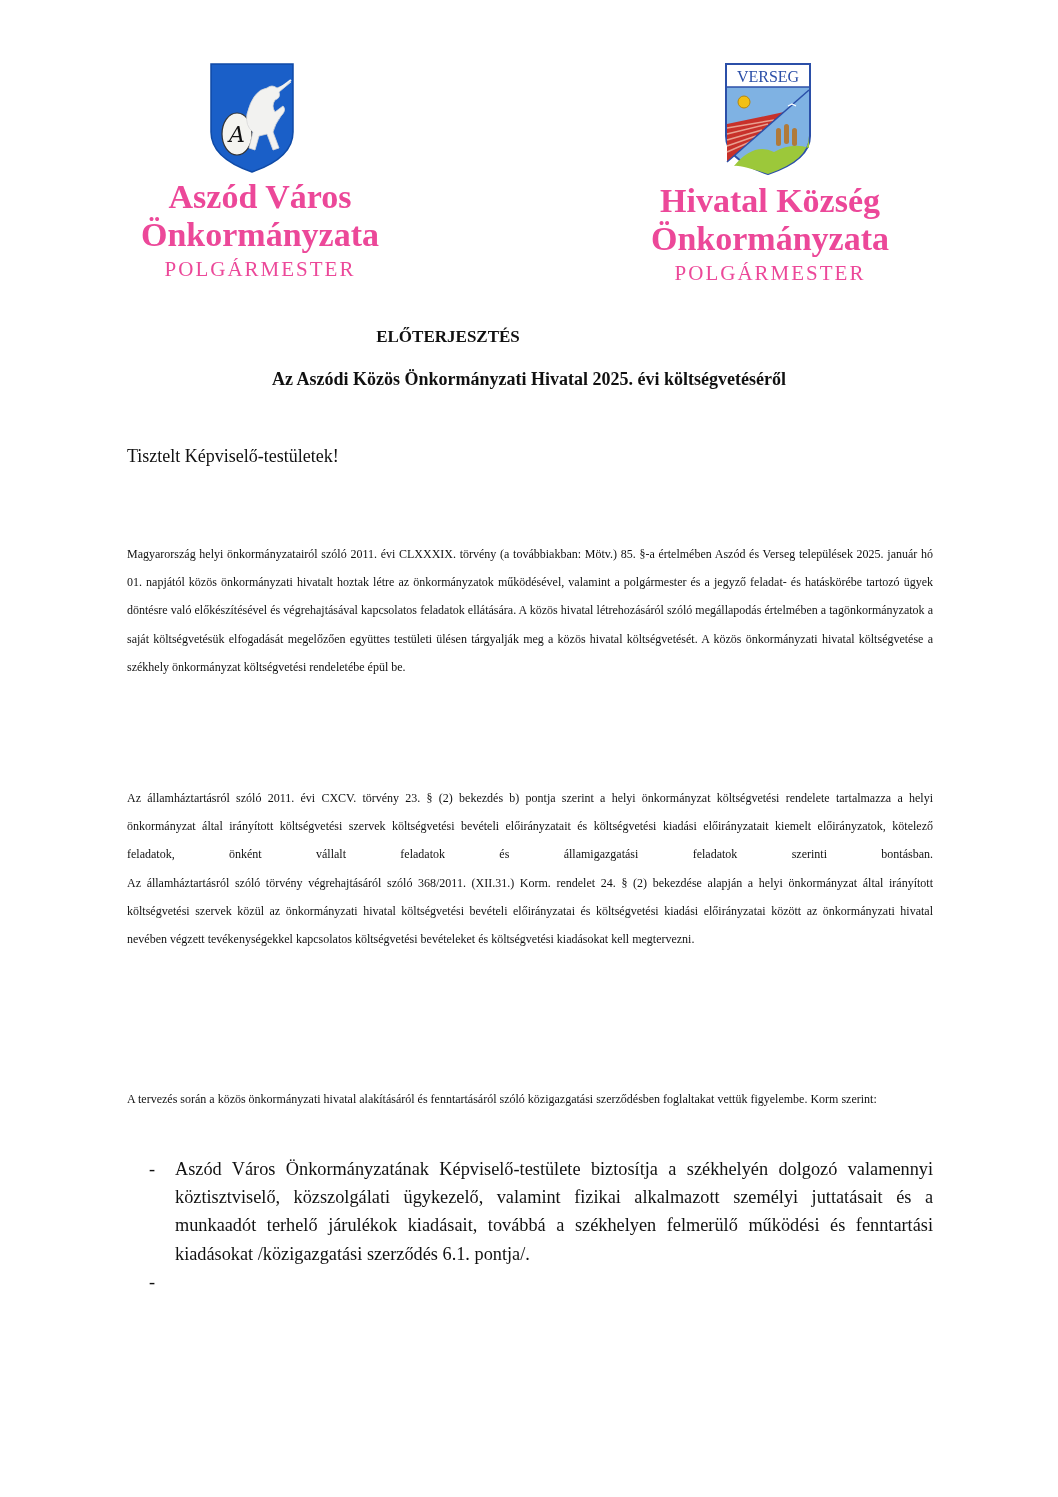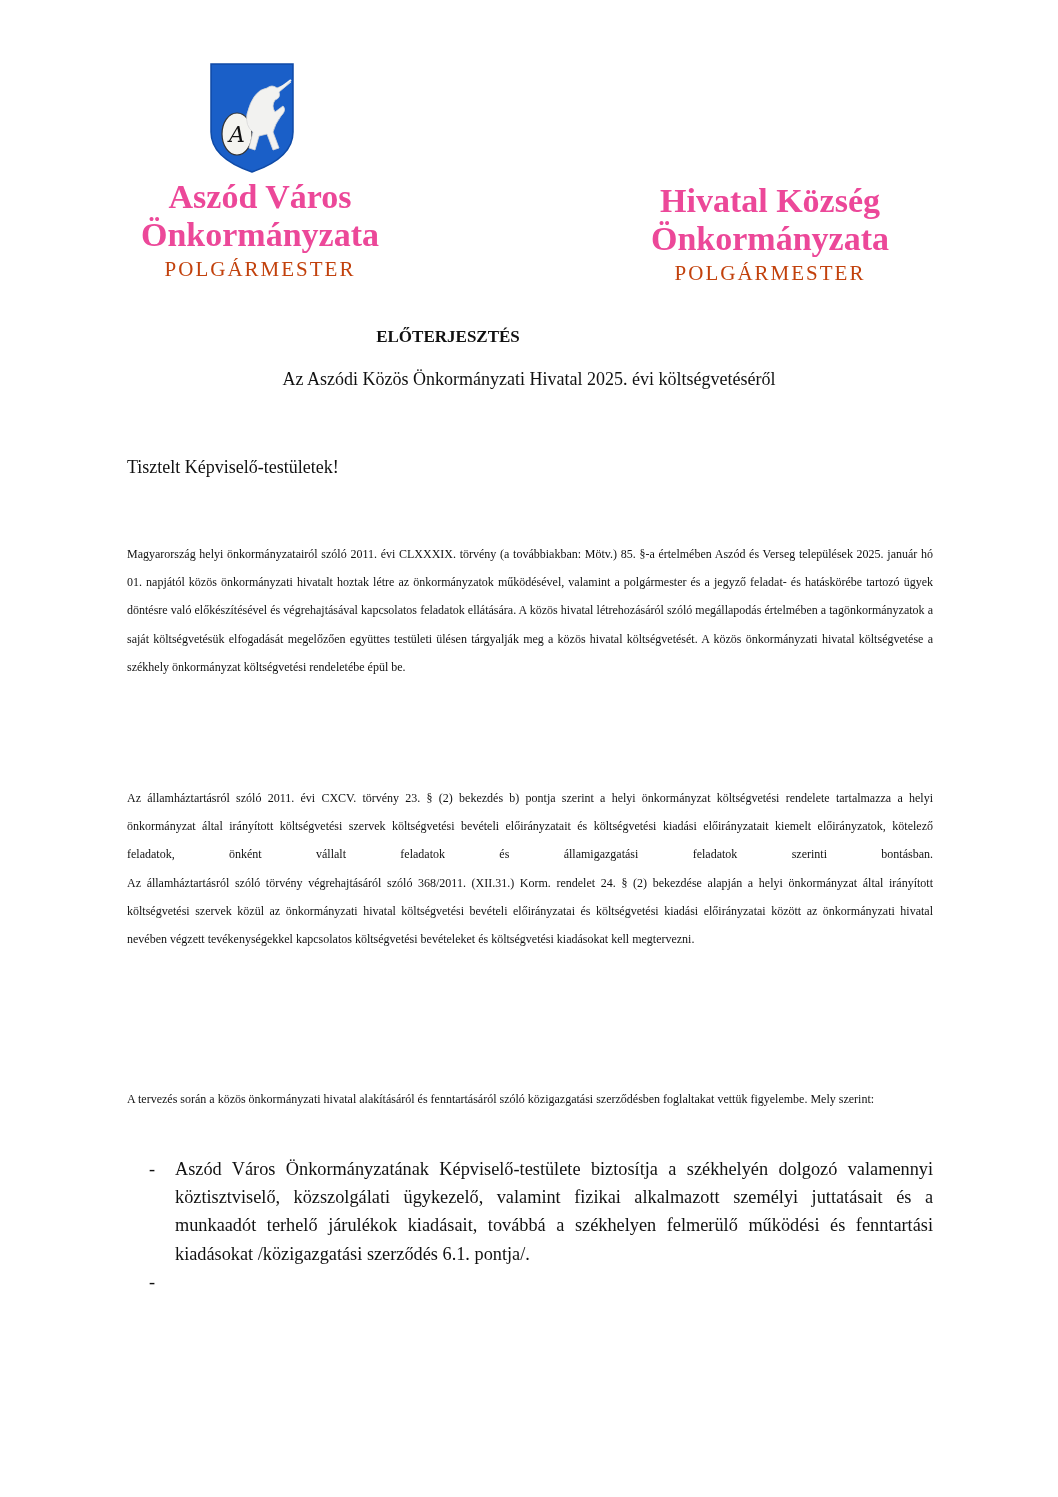--- a/index.html
+++ b/index.html
@@ -8,28 +8,28 @@
   .page { position: absolute; left: 0; top: 0; width: 1058px; height: 1497px; }
 
   .crest { position: absolute; }
   .crest-left { left: 209px; top: 62px; width: 86px; height: 112px; }
   .crest-right { left: 724px; top: 62px; width: 88px; height: 114px; }
 
   .org { position: absolute; text-align: center; font-family: "Liberation Serif", serif; }
   .org-left { left: 120px; width: 280px; top: 178px; }
   .org-right { left: 620px; width: 300px; top: 182px; }
   .org-name { font-weight: bold; font-size: 34px; line-height: 38px; color: #ec4899; }
-  .org-role { font-size: 21px; letter-spacing: 2px; line-height: 26px; margin-top: 2px; color: #c2410c; }
+  .org-role { font-size: 21px; letter-spacing: 2px; line-height: 26px; margin-top: 2px; color: #ec4899; }
 
   .doc-type { position: absolute; left: 0; width: 896px; top: 327px; text-align: center;
               font-family: "Liberation Serif", serif; font-weight: bold; font-size: 17px; }
   .doc-title { position: absolute; left: 0; width: 1058px; top: 369px; text-align: center;
-               font-family: "Liberation Serif", serif; font-weight: normal; font-size: 18px; }
+               font-family: "Liberation Serif", serif; font-weight: bold; font-size: 18px; }
 
-  .salutation { position: absolute; left: 127px; top: 457px; font-family: "Liberation Serif", serif; font-size: 18px; }
+  .salutation { position: absolute; left: 127px; top: 446px; font-family: "Liberation Serif", serif; font-size: 18px; }
 
   .body { position: absolute; left: 127px; width: 806px; font-family: "Liberation Serif", serif;
           font-size: 12px; line-height: 28.2px; text-align: justify; }
   .p1 { top: 540px; }
   .p2 { top: 784px; }
   .p3 { top: 1085px; }
   .body p { margin: 0; }
   .list { position: absolute; left: 127px; width: 806px; top: 1155px; font-family: "Liberation Serif", serif;
           font-size: 18.3px; line-height: 28.2px; text-align: justify; }
   .li { position: relative; padding-left: 48px; margin-bottom: 0; }
@@ -43,20 +43,37 @@
   <div class="crest crest-left">
     <svg width="86" height="112" viewBox="0 0 86 112">
       <path d="M2 2 H84 V70 Q84 96 43 110 Q2 96 2 70 Z" fill="#1a5fc8" stroke="#0f4aa6" stroke-width="1.5"></path>
       <ellipse cx="28" cy="72" rx="15" ry="21" fill="#f4f4f0" stroke="#333" stroke-width="1.2"></ellipse>
       <text x="28" y="80" text-anchor="middle" font-family="DejaVu Serif, serif" font-size="22" font-style="italic" fill="#111">A</text>
       <path d="M38 52 Q44 28 58 26 Q63 22 68 26 L82 20 L70 30 Q72 36 66 38 Q62 44 66 50 L74 44 Q78 48 72 54 Q66 62 64 70 L70 86 L64 88 L58 72 L50 74 L46 88 L40 86 L44 70 Q36 64 38 52 Z" fill="#f2f2f0" stroke="#d8d8d8" stroke-width="0.8"></path>
       <path d="M66 30 L82 18" stroke="#f2f2f0" stroke-width="2"></path>
     </svg>
   </div>
 
+  <div class="crest crest-right">
+    <svg width="88" height="114" viewBox="0 0 88 114">
+      <path d="M2 2 H86 V74 Q86 98 44 112 Q2 98 2 74 Z" fill="#7fb2e3" stroke="#2b4fa8" stroke-width="2"></path>
+      <rect x="3" y="3" width="82" height="22" fill="#ffffff"></rect>
+      <line x1="3" y1="25" x2="85" y2="25" stroke="#2b4fa8" stroke-width="1.5"></line>
+      <text x="44" y="20" text-anchor="middle" font-family="Liberation Serif, serif" font-size="16" fill="#2b4fa8">VERSEG</text>
+      <circle cx="20" cy="40" r="6" fill="#f2c014" stroke="#b8860b" stroke-width="1"></circle>
+      <path d="M3 62 L60 50 L3 100 Z" fill="#c8312a"></path>
+      <path d="M3 66 L50 58 M3 72 L44 62 M3 78 L38 68 M3 84 L32 74 M3 90 L26 80" stroke="#e8a090" stroke-width="1.5"></path>
+      <path d="M3 100 L85 28" stroke="#2b4fa8" stroke-width="1.5"></path>
+      <path d="M10 104 Q30 80 50 90 Q68 80 85 86 V74 Q85 98 44 112 Q14 102 10 104 Z" fill="#9cc83a"></path>
+      <rect x="52" y="66" width="5" height="18" rx="2.5" fill="#b07a3a"></rect>
+      <rect x="60" y="62" width="5" height="20" rx="2.5" fill="#b07a3a"></rect>
+      <rect x="68" y="66" width="5" height="18" rx="2.5" fill="#b07a3a"></rect>
+      <path d="M64 44 l4 -2 l4 2" stroke="#fff" stroke-width="1.2" fill="none"></path>
+    </svg>
+  </div>
 
   <div class="org org-left">
     <div class="org-name">Aszód Város</div>
     <div class="org-name">Önkormányzata</div>
     <div class="org-role">POLGÁRMESTER</div>
   </div>
 
   <div class="org org-right">
     <div class="org-name">Hivatal Község</div>
     <div class="org-name">Önkormányzata</div>
@@ -71,21 +88,21 @@
   <div class="body p1">
     <p>Magyarország helyi önkormányzatairól szóló 2011. évi CLXXXIX. törvény (a továbbiakban: Mötv.) 85. §-a értelmében Aszód és Verseg települések 2025. január hó 01. napjától közös önkormányzati hivatalt hoztak létre az önkormányzatok működésével, valamint a polgármester és a jegyző feladat- és hatáskörébe tartozó ügyek döntésre való előkészítésével és végrehajtásával kapcsolatos feladatok ellátására. A közös hivatal létrehozásáról szóló megállapodás értelmében a tagönkormányzatok a saját költségvetésük elfogadását megelőzően együttes testületi ülésen tárgyalják meg a közös hivatal költségvetését. A közös önkormányzati hivatal költségvetése a székhely önkormányzat költségvetési rendeletébe épül be.</p>
   </div>
 
   <div class="body p2">
     <p style="text-align-last: justify;">Az államháztartásról szóló 2011. évi CXCV. törvény 23. § (2) bekezdés b) pontja szerint a helyi önkormányzat költségvetési rendelete tartalmazza a helyi önkormányzat által irányított költségvetési szervek költségvetési bevételi előirányzatait és költségvetési kiadási előirányzatait kiemelt előirányzatok, kötelező feladatok, önként vállalt feladatok és államigazgatási feladatok szerinti bontásban.</p>
     <p>Az államháztartásról szóló törvény végrehajtásáról szóló 368/2011. (XII.31.) Korm. rendelet 24. § (2) bekezdése alapján a helyi önkormányzat által irányított költségvetési szervek közül az önkormányzati hivatal költségvetési bevételi előirányzatai és költségvetési kiadási előirányzatai között az önkormányzati hivatal nevében végzett tevékenységekkel kapcsolatos költségvetési bevételeket és költségvetési kiadásokat kell megtervezni.</p>
   </div>
 
   <div class="body p3">
-    <p>A tervezés során a közös önkormányzati hivatal alakításáról és fenntartásáról szóló közigazgatási szerződésben foglaltakat vettük figyelembe. Mely szerint:</p>
+    <p>A tervezés során a közös önkormányzati hivatal alakításáról és fenntartásáról szóló közigazgatási szerződésben foglaltakat vettük figyelembe. Korm szerint:</p>
   </div>
 
   <div class="list">
     <div class="li">
       <span class="dash">-</span>
       <span>Aszód Város Önkormányzatának Képviselő-testülete biztosítja a székhelyén dolgozó valamennyi köztisztviselő, közszolgálati ügykezelő, valamint fizikai alkalmazott személyi juttatásait és a munkaadót terhelő járulékok kiadásait, továbbá a székhelyen felmerülő működési és fenntartási kiadásokat /közigazgatási szerződés 6.1. pontja/.</span>
     </div>
     <div class="li" style="text-align-last: justify;">
       <span class="dash">-</span>
     </div>

